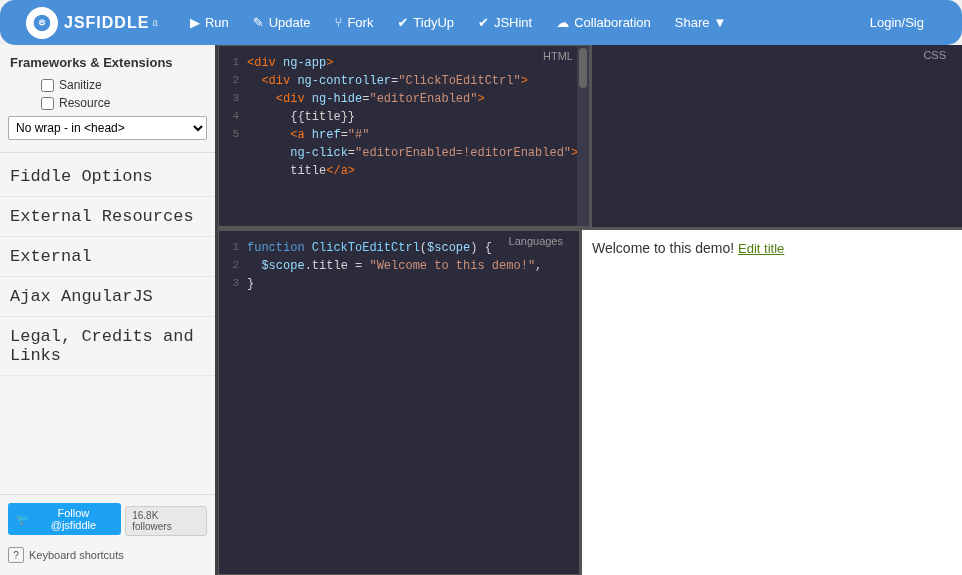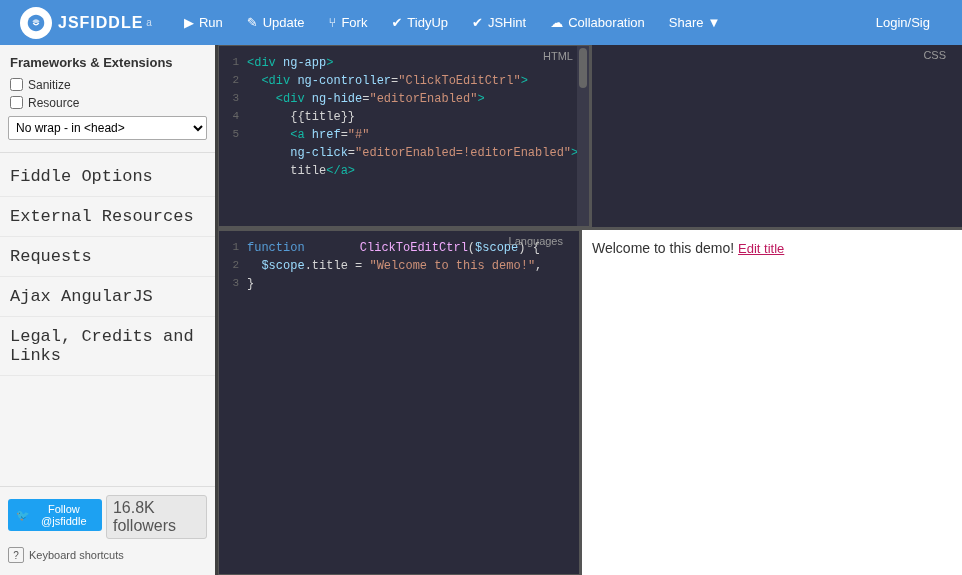--- a/index.html
+++ b/index.html
@@ -4,22 +4,23 @@
   <style>
     * { box-sizing: border-box; margin: 0; padding: 0; }
     body { font-family: Arial, sans-serif; font-size: 13px; background: #f0f0f0; overflow: hidden; }
 
     
     #navbar {
       display: flex;
       align-items: center;
       background: #4a90d9;
       height: 45px;
-      padding: 0 20px;
+      padding: 0 26px;
       color: white;
+      border-radius: 15px;
     }
     #navbar .logo-area {
       display: flex;
       align-items: center;
       margin-right: 20px;
     }
     #navbar .logo-icon {
       width: 32px;
       height: 32px;
       background: white;
@@ -92,24 +93,25 @@
       margin: 0 8px 6px 8px;
       width: calc(100% - 16px);
       font-size: 12px;
       padding: 3px;
       border: 1px solid #aaa;
       border-radius: 2px;
       background: white;
     }
     .checkbox-row {
       display: flex;
-      align-items: flex-start;
+      align-items: flex-end;
       padding: 2px 10px;
       font-size: 12px;
       color: #333;
+      margin-left: 31px;
     }
     .checkbox-row input { margin-right: 5px; }
     .wrap-select-row {
       margin: 4px 8px 8px 8px;
       width: calc(100% - 16px);
       font-size: 12px;
       padding: 3px;
       border: 1px solid #aaa;
       border-radius: 2px;
       background: white;
@@ -146,21 +148,21 @@
       cursor: pointer;
       margin-bottom: 4px;
     }
     .twitter-follow .tw-icon { margin-right: 4px; }
     .followers-badge {
       display: inline-block;
       background: #e8e8e8;
       border: 1px solid #ccc;
       border-radius: 3px;
       padding: 3px 6px;
-      font-size: 16px;
+      font-size: 10px;
       color: #555;
       margin-left: 4px;
     }
     .keyboard-shortcuts {
       display: flex;
       align-items: center;
       padding: 4px 0;
       font-size: 11px;
       color: #555;
       cursor: pointer;
@@ -206,26 +208,26 @@
     }
     .line-num {
       color: #666;
       min-width: 28px;
       text-align: right;
       padding-right: 8px;
       user-select: none;
       font-size: 11px;
     }
     .line-code { color: #d4d4d4; white-space: pre; }
-    .code-tag { color: #14b8a6; }
+    .code-tag { color: #f97316; }
     .code-attr { color: #9cdcfe; }
     .code-val { color: #ce9178; }
     .code-text { color: #d4d4d4; }
     .code-kw { color: #569cd6; }
-    .code-fn { color: #f0abfc; margin-left: 48px; }
+    .code-fn { color: #7dd3fc; }
     .code-str { color: #ce9178; }
     .code-punct { color: #d4d4d4; }
 
     
     .editor-scrollbar {
       position: absolute;
       right: 0;
       top: 0;
       width: 12px;
       height: 100%;
@@ -245,21 +247,21 @@
       background: white;
       border-left: 1px solid #ccc;
       padding: 10px;
       overflow: auto;
     }
     .result-content {
       font-size: 14px;
       color: #333;
     }
     .result-link {
-      color: #be185d;
+      color: #4d7c0f;
       text-decoration: underline;
       cursor: pointer;
     }
 
     
     .top-split {
       display: flex;
       height: 185px;
       border-bottom: 3px solid #555;
     }
@@ -341,21 +343,21 @@
 
     <hr class="sidebar-divider">
 
     <div class="sidebar-menu-item">
       <span>Fiddle Options</span>
     </div>
     <div class="sidebar-menu-item">
       <span>External Resources</span>
     </div>
     <div class="sidebar-menu-item">
-      <span>Requests</span>
+      <span>External</span>
     </div>
     <div class="sidebar-menu-item">
       <span>Ajax AngularJS</span>
     </div>
     <div class="sidebar-menu-item">
       <span>Legal, Credits and Links</span>
     </div>
 
     <div class="sidebar-bottom">
       <div style="display:flex;align-items:center;margin-bottom:4px;">

